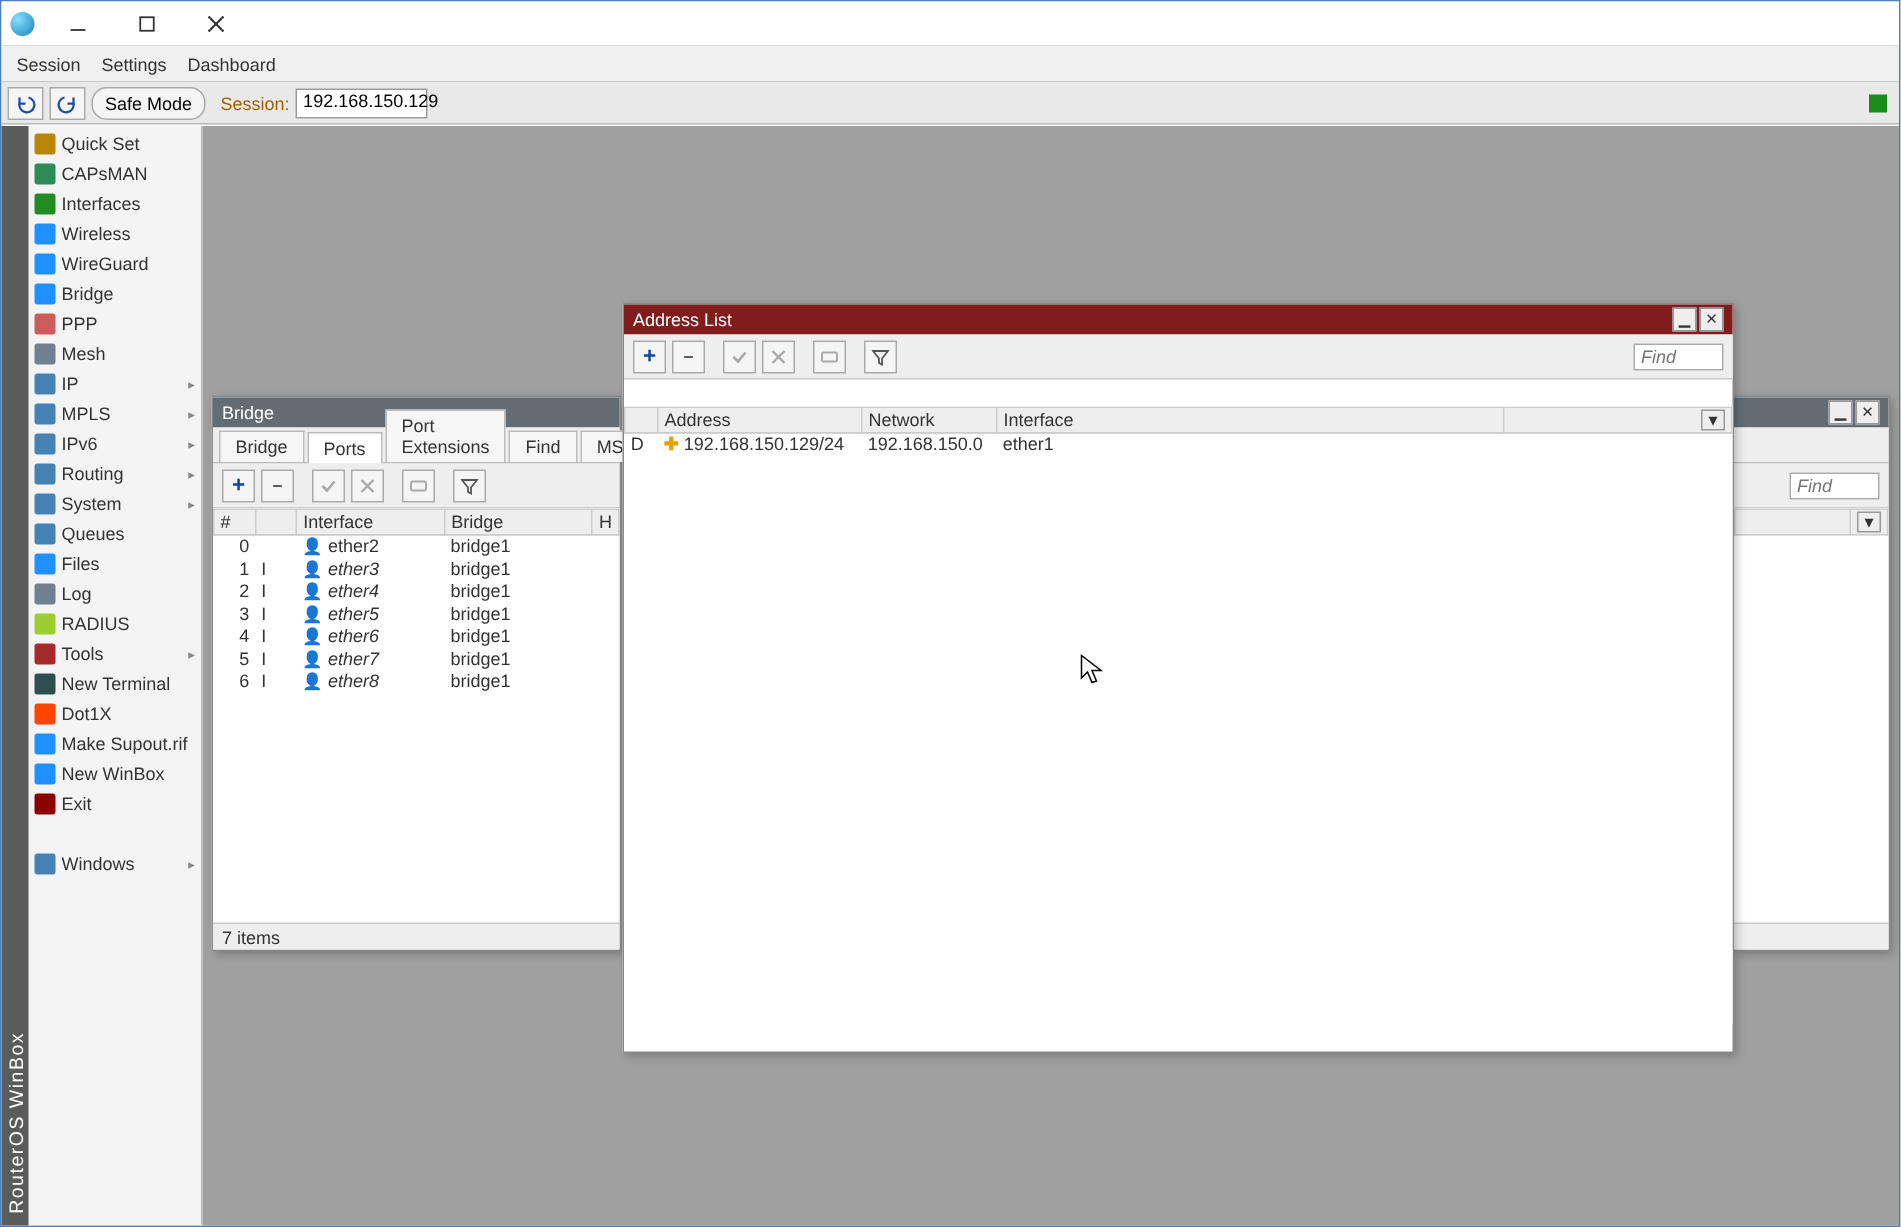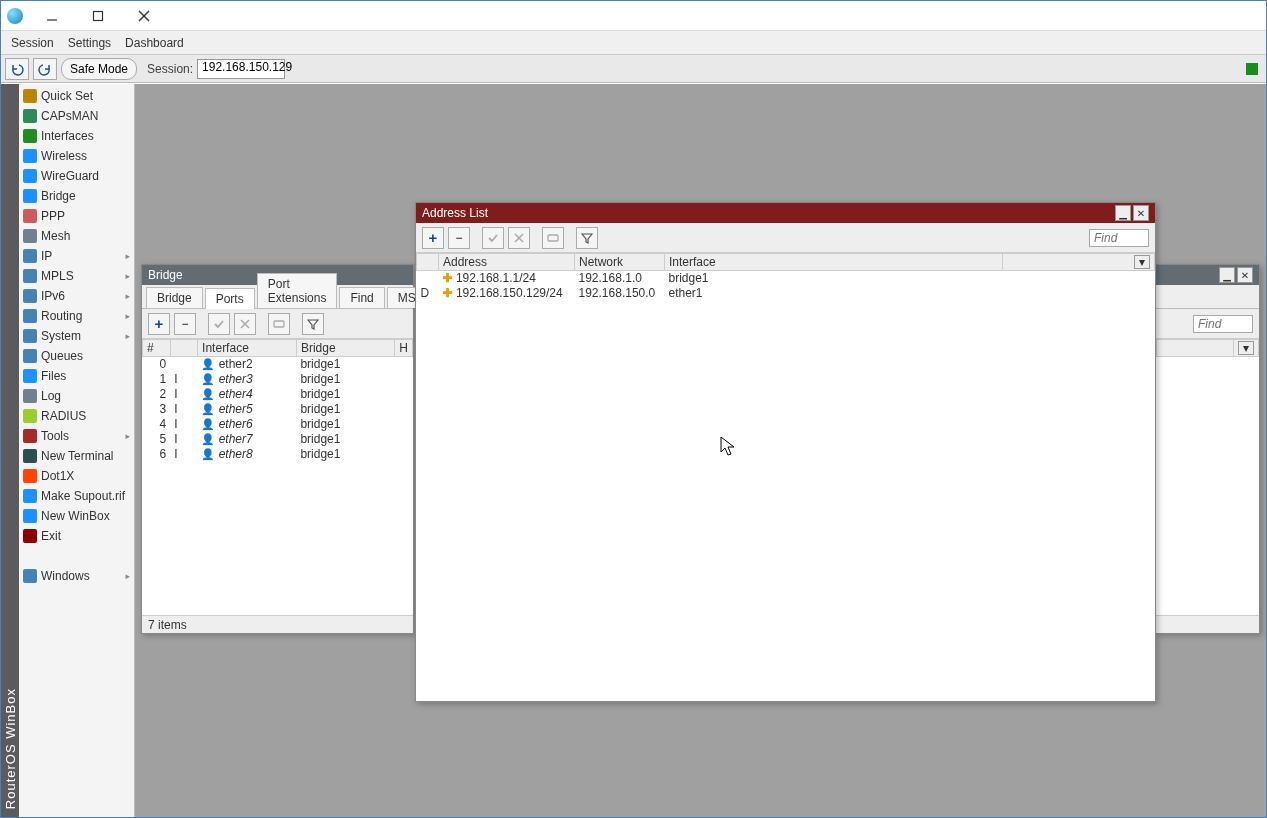--- a/index.html
+++ b/index.html
@@ -9,21 +9,21 @@
   .titlebar-logo { width:16px; height:16px; border-radius:50%; background: radial-gradient(circle at 30% 30%, #8adfff, #1683b8); margin-right: 6px;}
   .title-text { flex: 1; color: #333; }
   .win-controls { display: flex; gap: 0; }
   .win-btn { width: 46px; height: 28px; display:flex; align-items:center; justify-content:center; color:#333; }
   .win-btn svg { width: 12px; height: 12px; }
   .menubar { height: 24px; background: #f0f0f0; display: flex; align-items: center; gap: 14px; padding: 0 10px; border-bottom:1px solid #ccc;}
   .menubar span { color: #333; }
   .sessionbar { height: 28px; background: #e9e9e9; display: flex; align-items: center; padding: 0 4px; gap: 4px; border-bottom:1px solid #bbb;}
   .tb-btn { border:1px solid #aaa; background:#f5f5f5; height:22px; display:flex; align-items:center; justify-content:center; min-width:22px; padding:0 4px;}
   .tb-btn.plus { color:#0b47a1; font-weight:bold; font-size:15px;}
-  .session-label { margin-left:6px; color:#404040;}
+  .session-label { margin-left:6px; color:#a16207;}
   .session-ip { border:1px solid #999; background:#fff; height:20px; padding:0 4px; width:88px;}
   .status-sq { width:12px; height:12px; background:#1a8c1a; margin-left:auto; margin-right:4px;}
   .workarea { position: absolute; top: 83px; left:0; right:0; bottom:0; background:#a0a0a0; display:flex;}
   .sidebar { width: 134px; background:#f4f4f4; border-right:1px solid #bbb; display:flex;}
   .vstrip { width:18px; background:#5b5b5b; display:flex; flex-direction:column; align-items:center; justify-content:flex-end; color:#fff;}
   .vtext { writing-mode: vertical-rl; transform: rotate(180deg); font-size:13px; letter-spacing:1px; padding:8px 0; font-weight:500;}
   .side-items { flex:1; display:flex; flex-direction:column; padding-top:2px;}
   .side-item { height:20px; display:flex; align-items:center; gap:4px; padding:0 4px; color:#333;}
   .side-item .chev { margin-left:auto; color:#888; font-size:9px;}
   .side-ico { width:14px; height:14px; display:inline-block; }
@@ -32,21 +32,21 @@
   .sub-window { position:absolute; background:#fff; border:1px solid #888; box-shadow: 2px 2px 6px rgba(0,0,0,0.25);}
   .sw-title { height:20px; background:#636c73; color:#fff; display:flex; align-items:center; padding:0 6px; font-size:12px;}
   .sw-title.blue { background:#7f1d1d;}
   .sw-ctrls { margin-left:auto; display:flex; gap:0;}
   .sw-ctrl { width:16px; height:16px; border:1px solid #999; background:#eee; display:flex; align-items:center; justify-content:center; font-size:10px; color:#333; margin-left:2px;}
   .sw-tabs { height:24px; display:flex; align-items:flex-end; background:#eee; border-bottom:1px solid #bbb; padding:0 4px; gap:0;}
   .sw-tab { border:1px solid #bbb; border-bottom:none; padding:3px 10px; background:#f6f6f6; color:#333; margin-right:2px;}
   .sw-tab.active { background:#fff; position:relative; top:1px;}
   .sw-toolbar { height:30px; background:#eee; border-bottom:1px solid #ccc; display:flex; align-items:center; gap:4px; padding:0 6px;}
   .sw-body { position:absolute; top:74px; left:0; right:0; bottom:18px; overflow:auto; background:#fff;}
-  .sw-body-notabs { top:50px; }
+  .sw-body-notabs { top:68px; }
   .sw-status { position:absolute; bottom:0; left:0; right:0; height:18px; background:#eee; border-top:1px solid #ccc; display:flex; align-items:center; padding:0 6px; color:#333;}
   .tbl { width:100%; border-collapse:collapse;}
   .tbl th { background:#eee; border:1px solid #ccc; text-align:left; padding:1px 4px; font-weight:normal; color:#333; font-size:12px;}
   .tbl td { padding:0 4px; height:15px; font-size:12px; color:#333; white-space:nowrap;}
   .find-box { margin-left:auto; }
   .find-input { width:60px; height:18px; border:1px solid #aaa; font-style:italic; color:#999; padding:0 4px;}
   .addr-flag { color:#888;}
   .plus-ico { color:#e6a100; font-weight:bold;}
   .iface-ico { color:#2b6cb0; font-size:11px;}
   .italic { font-style: italic;}
@@ -398,27 +398,20 @@
                   <th>Interface</th>
                   <th style="width: auto;">
                     <div style="display:flex;justify-content:flex-end">
                       <div class="dd-btn">▾</div>
                     </div>
                   </th>
                 </tr>
               </thead>
               <tbody id="addr-body">
                 <tr>
-                  <td class="addr-flag"></td>
-                  <td><span class="plus-ico">✚</span> 192.168.1.1/24</td>
-                  <td>192.168.1.0</td>
-                  <td>bridge1</td>
-                  <td></td>
-                </tr>
-                <tr>
                   <td class="addr-flag">D</td>
                   <td><span class="plus-ico">✚</span> 192.168.150.129/24</td>
                   <td>192.168.150.0</td>
                   <td>ether1</td>
                   <td></td>
                 </tr>
               </tbody>
             </table>
         </div>
       </div>

